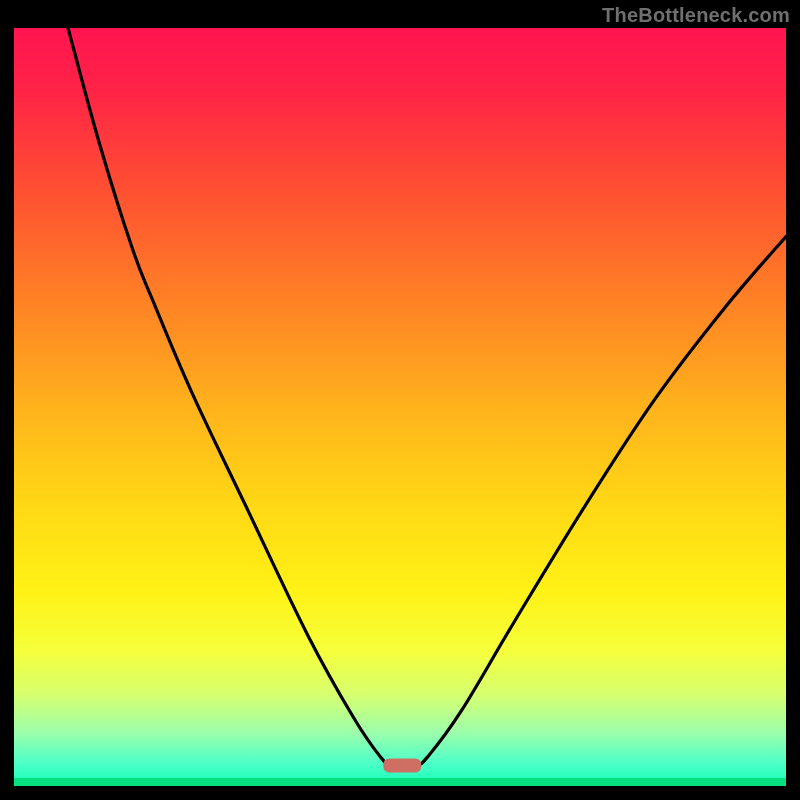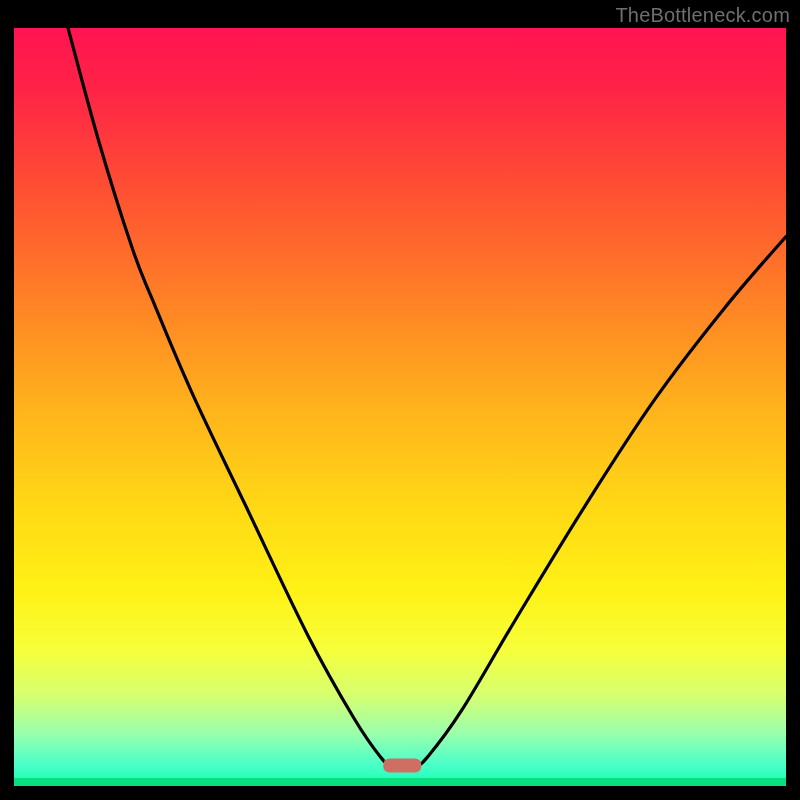--- a/index.html
+++ b/index.html
@@ -19,21 +19,21 @@
     display: block;
     width: 800px;
     height: 800px;
   }
   .watermark {
     position: absolute;
     top: 4px;
     right: 10px;
     font-family: Arial, Helvetica, sans-serif;
     font-size: 20px;
-    font-weight: 400;
+    font-weight: 700;
     color: #6f6f6f;
     letter-spacing: 0.2px;
     user-select: none;
   }
 </style>
 </head>
 <body>
 
 <div class="canvas-wrap">
   <svg viewBox="0 0 800 800">

